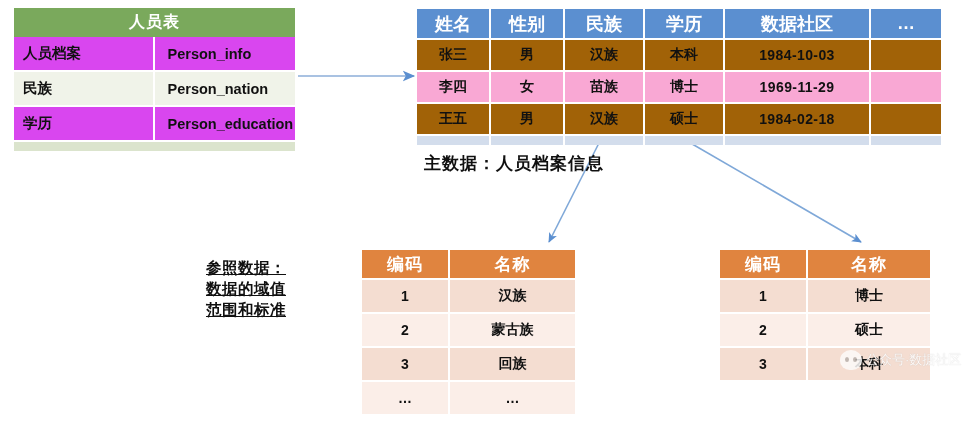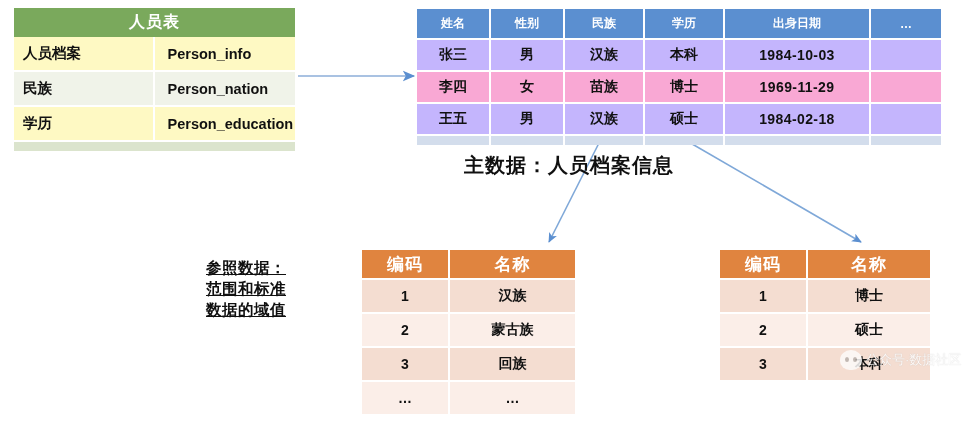--- a/index.html
+++ b/index.html
@@ -16,54 +16,54 @@
   table.tbl td,table.tbl th{padding:0;margin:17px;text-align:center;vertical-align:middle;
       font-weight:bold;color:#111111;white-space:nowrap;}
   table.tbl th{color:#ffffff;}
 
   
   #tbl-person{left:14px;top:8px;width:281px;}
   #tbl-person th{background:#7aa95c;height:29px;font-size:16px;letter-spacing:1px;}
   #tbl-person td{height:33px;font-size:14.5px;text-align:left;}
   #tbl-person td.k{padding-left:9px;width:104px;}
   #tbl-person td.v{padding-left:13px;}
-  #tbl-person tr.r-odd td{background:#fef9c3;}
+  #tbl-person tr.r-odd td{background:#d946ef;}
   #tbl-person tr.r-even td{background:#f0f3e9;}
   #tbl-person td.k{border-right:2px solid #ffffff;}
   #tbl-person tr td{border-bottom:2px solid #ffffff;}
   #tbl-person .foot{height:9px;background:#dbe4cd;}
 
   
   #tbl-master{left:417px;top:9px;width:524px;}
-  #tbl-master th{background:#5b8fd0;height:29px;font-size:12px;
+  #tbl-master th{background:#5b8fd0;height:29px;font-size:18px;
       border-right:2px solid #ffffff;border-bottom:2px solid #ffffff;}
   #tbl-master th:last-child{border-right:none;}
   #tbl-master td{height:30px;font-size:14px;
       border-right:2px solid #ffffff;border-bottom:2px solid #ffffff;}
   #tbl-master td:last-child{border-right:none;}
-  #tbl-master tr.r-odd td{background:#c4b5fd;}
+  #tbl-master tr.r-odd td{background:#a16207;}
   #tbl-master tr.r-even td{background:#f9a8d4;}
   #tbl-master .foot td{height:9px;background:#d3ddec;border-bottom:none;}
   #tbl-master td.num{font-family:"Liberation Sans",sans-serif;letter-spacing:.4px;}
 
   
   .tbl-ref th{background:#e0843f;height:28px;font-size:17px;letter-spacing:1px;
      border-right:2px solid #ffffff;border-bottom:2px solid #ffffff;}
   .tbl-ref th:last-child{border-right:none;}
   .tbl-ref td{height:32px;font-size:14px;
      border-right:2px solid #ffffff;border-bottom:2px solid #ffffff;}
   .tbl-ref td:last-child{border-right:none;}
   .tbl-ref tr.r-odd td{background:#f4ddd1;}
   .tbl-ref tr.r-even td{background:#fbeee8;}
   #tbl-nation{left:362px;top:250px;width:213px;}
   #tbl-edu{left:720px;top:250px;width:210px;}
 
   
   .caption{position:absolute;font-weight:bold;color:#101010;}
-  #cap-master{left:424px;top:152px;font-size:20px;letter-spacing:1px;margin-left:40px;}
+  #cap-master{left:424px;top:152px;font-size:17px;letter-spacing:1px;}
   #cap-ref{left:206px;top:257px;font-size:15.5px;line-height:21px;
       text-align:justify;width:124px;letter-spacing:.5px;text-decoration:underline;}
 
   
   #arrows{position:absolute;left:0;top:0;width:980px;height:428px;pointer-events:none;}
 
   
   #watermark{position:absolute;left:840px;top:348px;width:120px;height:26px;
       opacity:.85;pointer-events:none;}
   #watermark .wm-face{position:absolute;left:0;top:2px;width:22px;height:20px;
@@ -125,21 +125,21 @@
       <col style="width:80px">
         <col style="width:146px">
         <col style="width:70px">
     </colgroup>
     <thead>
       <tr>
         <th>姓名</th>
         <th>性别</th>
         <th>民族</th>
         <th>学历</th>
-        <th>出身日期</th>
+        <th>数据社区</th>
         <th>…</th>
       </tr>
     </thead>
     <tbody>
       <tr class="r-odd">
         <td>张三</td>
         <td>男</td>
         <td>汉族</td>
         <td>本科</td>
         <td class="num">1984-10-03</td>
@@ -169,22 +169,22 @@
         <td></td>
         <td></td>
       </tr>
     </tbody>
   </table>
 
   <div class="caption" id="cap-master">主数据：人员档案信息</div>
 
   <div class="caption" id="cap-ref">
     <div>参照数据：</div>
+    <div>数据的域值</div>
     <div>范围和标准</div>
-    <div>数据的域值</div>
   </div>
 
   <table class="tbl tbl-ref" id="tbl-nation">
     <colgroup>
         <col style="width:88px">
         <col style="width:125px">
       </colgroup>
     <thead>
       <tr>
         <th>编码</th>

